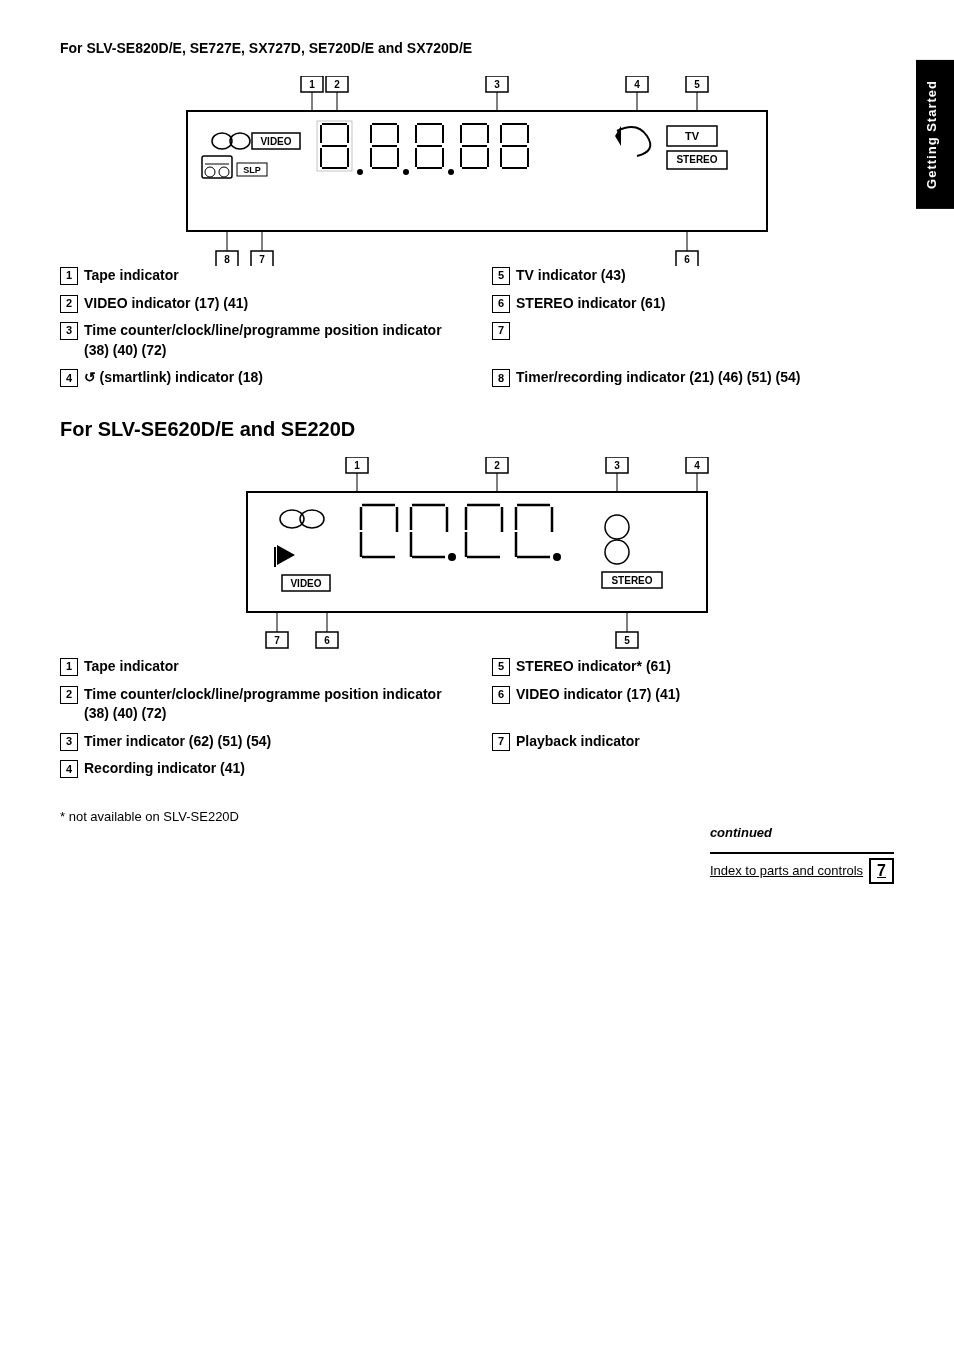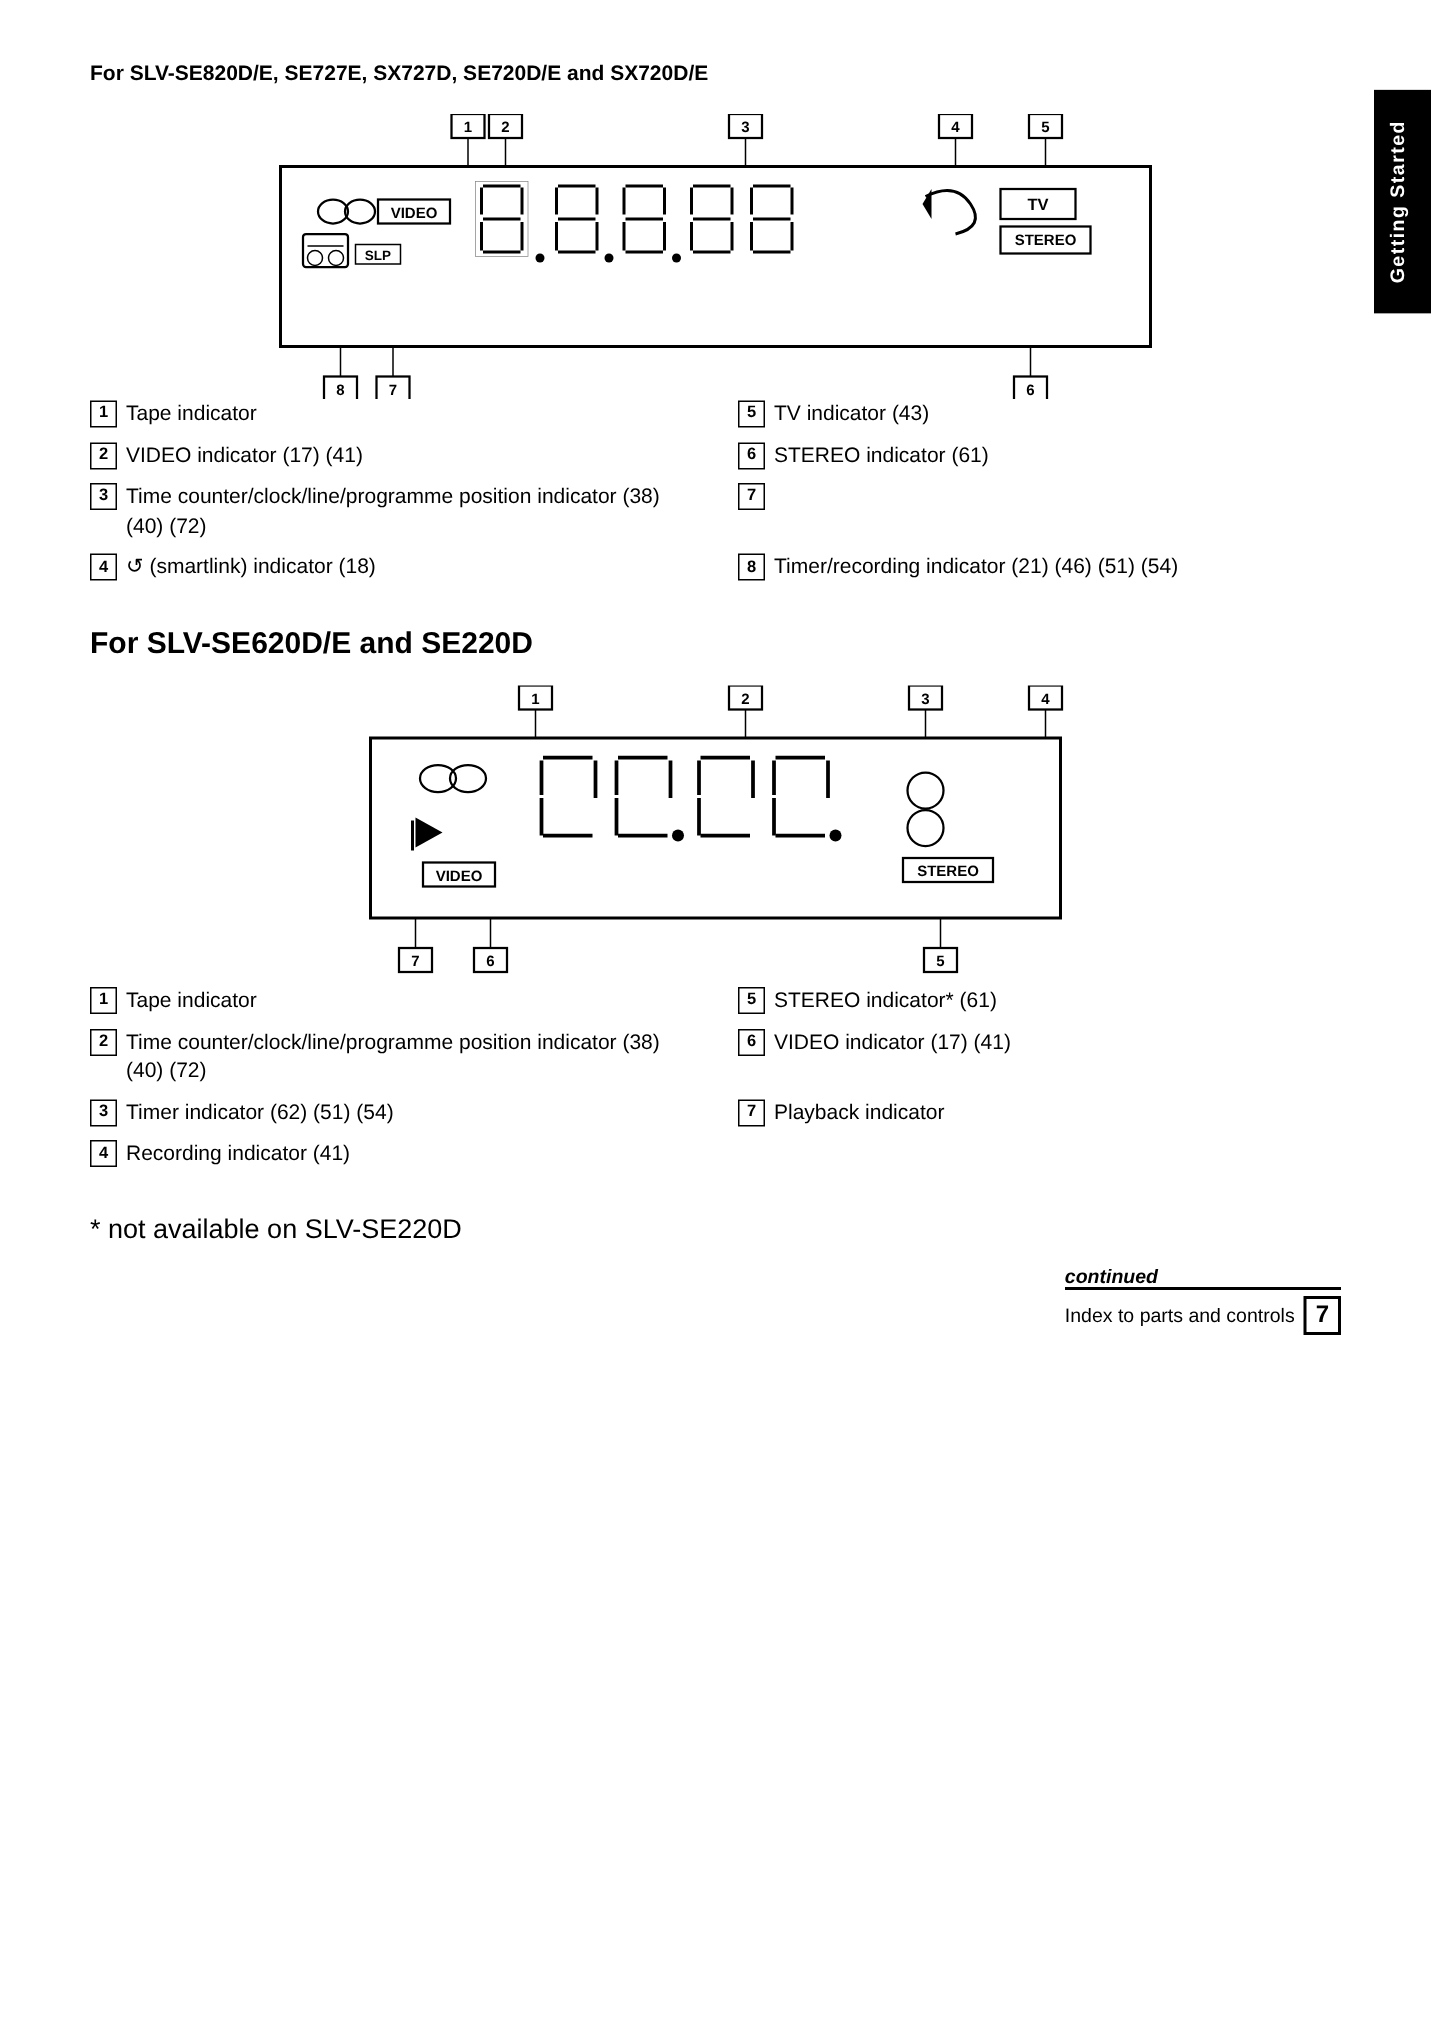--- a/index.html
+++ b/index.html
@@ -74,20 +74,21 @@
       gap: 6px;
       line-height: 1.4;
     }
 
     .legend-item .num-box {
       margin-top: 1px;
     }
 
     .legend-text {
       flex: 1;
+      font-weight: bold;
     }
 
     
     .section-heading {
       font-size: 20px;
       font-weight: bold;
       margin: 10px 0 16px 0;
     }
 
     
@@ -99,25 +100,26 @@
 
     .bottom-bar .continued {
       font-style: italic;
       font-weight: bold;
       font-size: 13px;
     }
 
     .bottom-bar .page-ref {
       font-size: 13px;
       border-top: 2px solid #000;
-      margin-top: 0;
+      margin-top: 12px;
       padding-top: 4px;
       display: flex;
       align-items: center;
       gap: 6px;
+      text-decoration: underline;
     }
 
     .page-ref .page-num {
       font-size: 16px;
       font-weight: bold;
       border: 2px solid #000;
       padding: 2px 6px;
     }
 
     
@@ -396,21 +398,21 @@
       <span class="num-box">7</span>
       <span class="legend-text">Playback indicator</span>
     </div>
     <div class="legend-item">
       <span class="num-box">4</span>
       <span class="legend-text">Recording indicator (41)</span>
     </div>
     <div></div>
   </div>
 
-  <p style="margin-bottom: 40px; font-size: 18px;">* not available on SLV-SE220D</p>
+  <p style="margin-bottom: 40px; font-size: 13px;">* not available on SLV-SE220D</p>
 
   <div class="bottom-bar">
     <div class="continued">continued</div>
     <div class="page-ref">
       <span>Index to parts and controls</span>
       <span class="page-num">7</span>
     </div>
   </div>
 
 </div>

